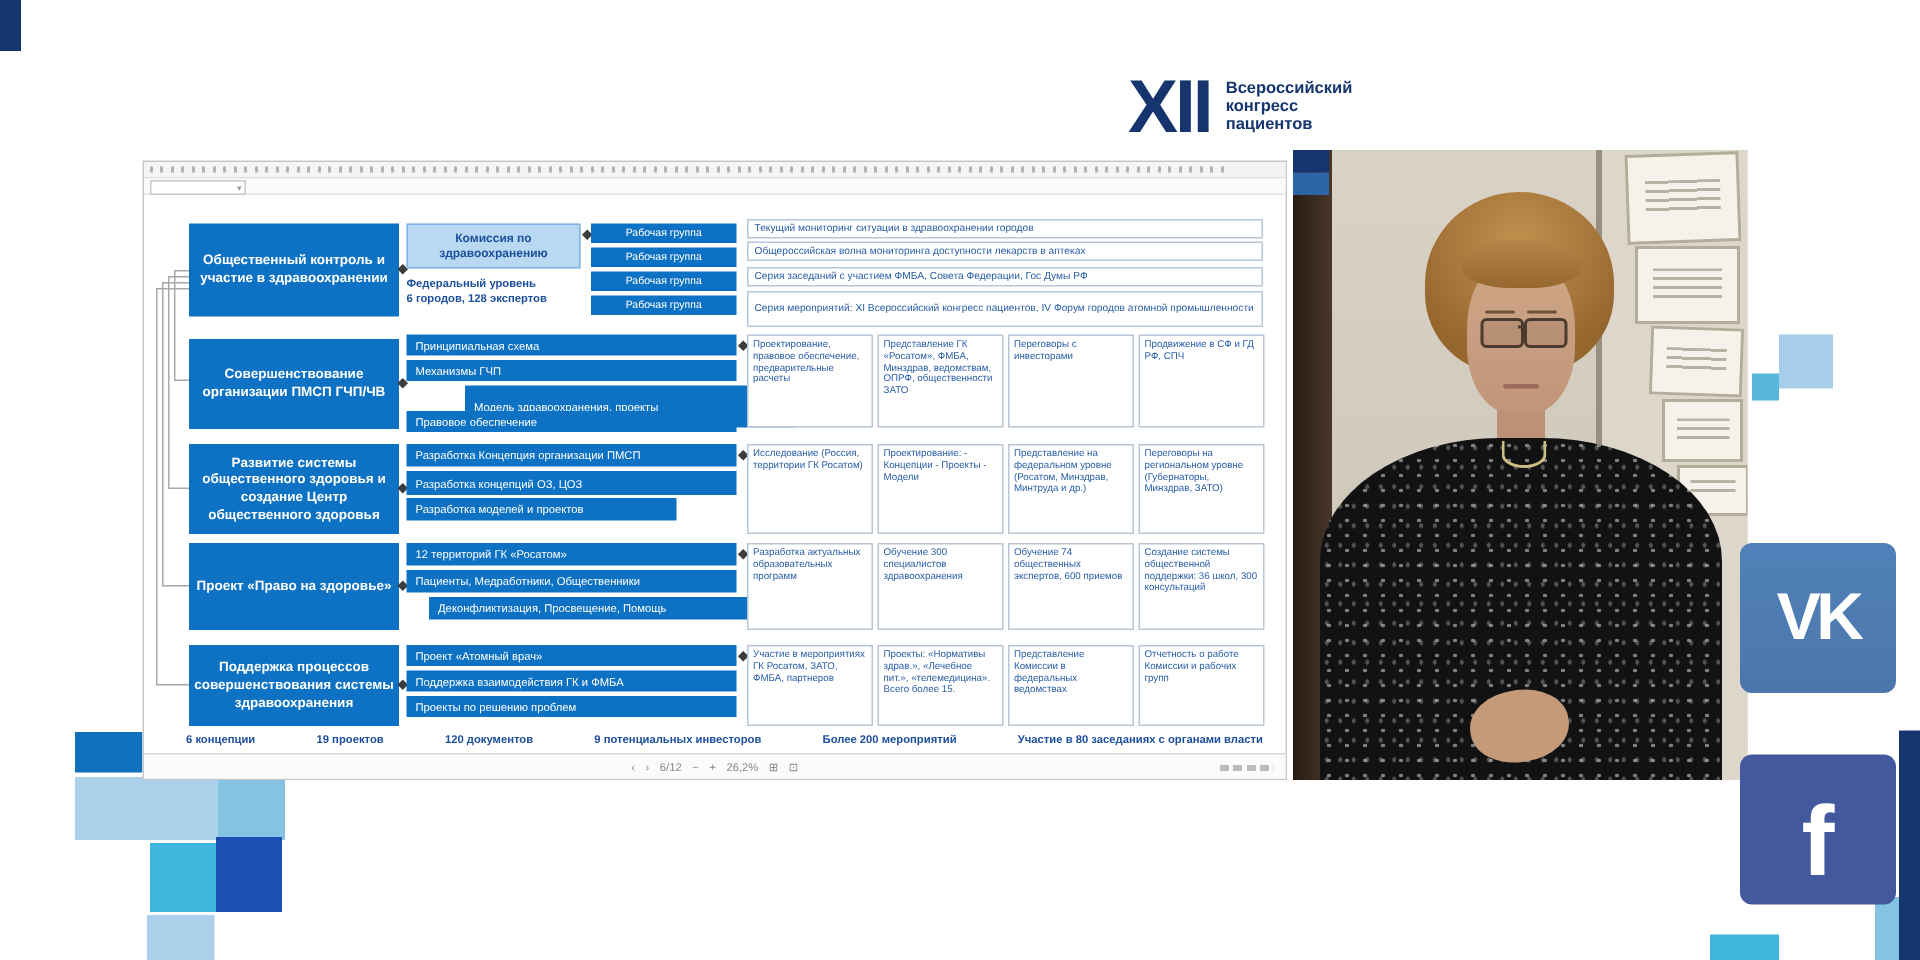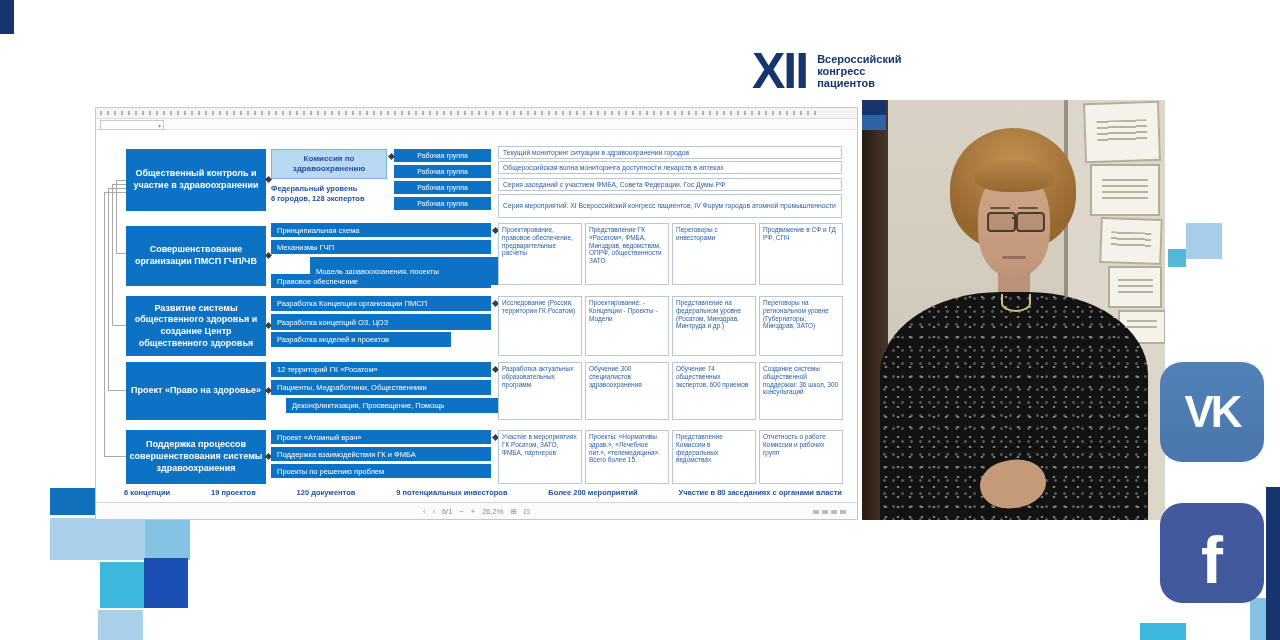--- a/index.html
+++ b/index.html
@@ -72,21 +72,21 @@
     border-radius:45% 45% 0 0 / 36% 36% 0 0;background:#121212;
     background-image:radial-gradient(rgba(235,235,235,.5) 1.2px,transparent 1.7px),
                      radial-gradient(rgba(210,210,210,.35) 1px,transparent 1.4px);
     background-size:12px 10px,9px 13px;}
   .necklace{position:absolute;left:139px;top:194px;width:26px;height:16px;border:2px solid #cdbd86;border-top:none;
     border-radius:0 0 50% 50%;}
   .hands{position:absolute;left:118px;top:360px;width:66px;height:48px;border-radius:48%;
     background:#c49a79;transform:rotate(-8deg);}
 
   
-  .social{border-radius:22px;display:flex;align-items:center;justify-content:center;color:#fff;}
+  .social{border-radius:8px;display:flex;align-items:center;justify-content:center;color:#fff;}
   .vk{background:linear-gradient(#5181b8,var(--vk));font-size:44px;font-weight:800;letter-spacing:-3px;}
   .fb{background:var(--fb);font-size:66px;font-weight:bold;padding-top:14px;}
 </style>
 </head>
 <body>
 
 <div id="app">
 
   <div class="abs" style="left:0;top:0;width:14px;height:34px;background:var(--navy);"></div>
   <div class="abs" style="left:50px;top:488px;width:45px;height:27px;background:#1070bc;"></div>
@@ -191,21 +191,21 @@
       <span>19 проектов</span>
       <span>120 документов</span>
       <span>9 потенциальных инвесторов</span>
       <span>Более 200 мероприятий</span>
       <span>Участие в 80 заседаниях с органами власти</span>
     </div>
 
     <div class="abs statusbar">
       <span class="sb-btn">‹</span>
       <span class="sb-btn">›</span>
-      <span>6/1</span>
+      <span>6/12</span>
       <span class="sb-btn">−</span>
       <span class="sb-btn">+</span>
       <span>26,2%</span>
       <span class="sb-btn">⊞</span>
       <span class="sb-btn">⊡</span>
       <div class="sb-right"></div>
     </div>
   </div>
 
   <div class="abs video">

